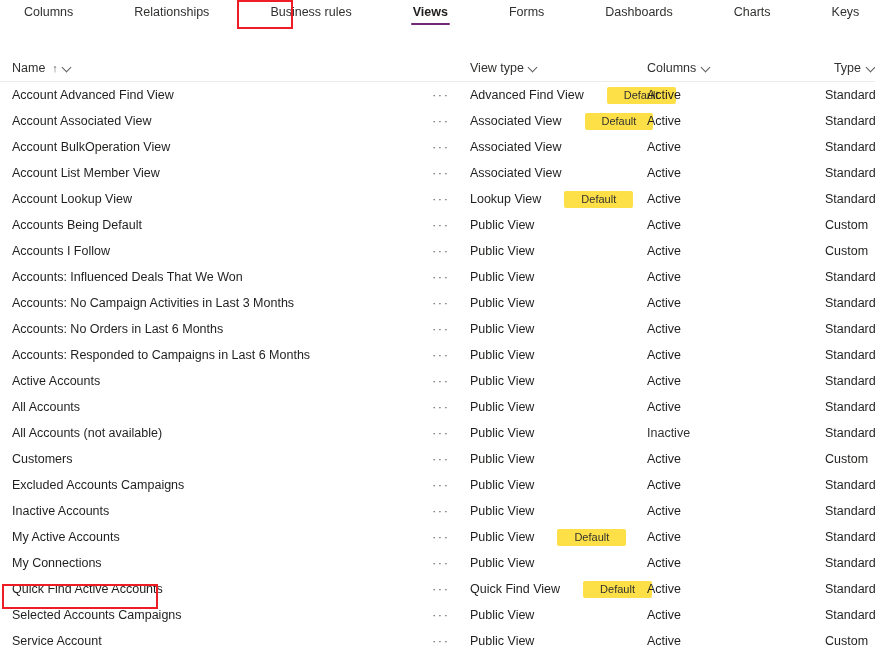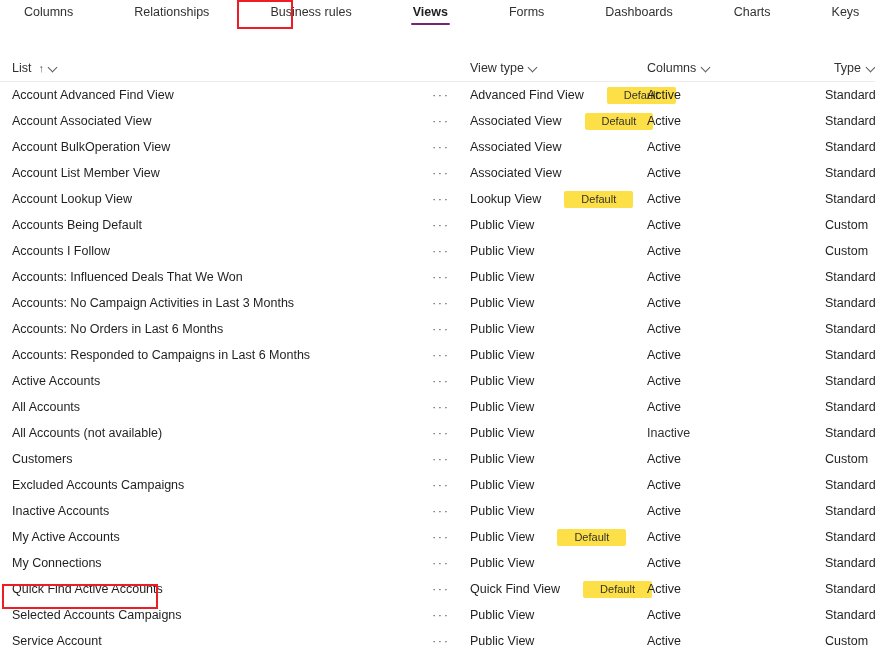--- a/index.html
+++ b/index.html
@@ -170,21 +170,21 @@
     <div class="tab"><span>Forms</span></div>
     <div class="tab"><span>Dashboards</span></div>
     <div class="tab"><span>Charts</span></div>
     <div class="tab"><span>Keys</span></div>
     <div class="tab"><span>Data</span></div>
   </div>
 
 <div class="grid">
   <div class="grid-header" id="grid-header">
       <div class="col col-name">
-        <span>List</span>
+        <span>Name</span>
         <span class="sort-arrow">↑</span>
         <span class="chev"></span>
       </div>
       <div class="col-more"></div>
       <div class="col col-viewtype">
         <span>View type</span>
         <span class="chev"></span>
       </div>
       <div class="col col-status">
         <span>Columns</span>

